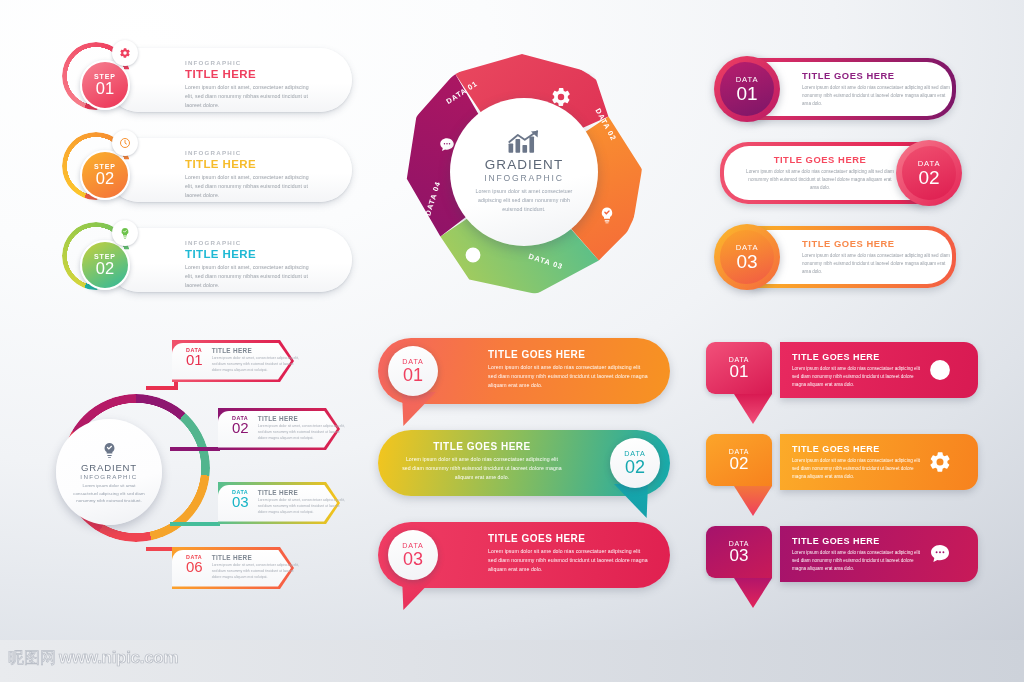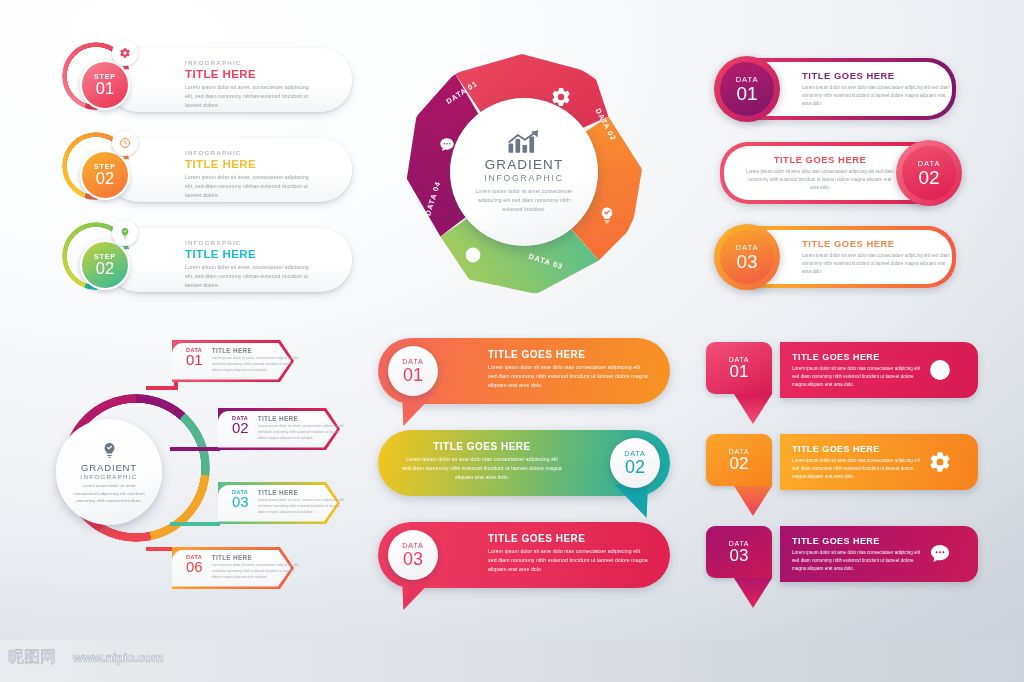--- a/index.html
+++ b/index.html
@@ -158,24 +158,24 @@
     box-shadow:0 3px 7px rgba(80,90,110,.26);}
   .tag-txt{position:absolute;left:12px;top:10px;width:132px;color:#fff;}
   .tag-txt .tt{font-size:9px;font-weight:bold;letter-spacing:.45px;}
   .tag-txt .tx{margin-top:3px;opacity:.95;}
   .tag-ico{position:absolute;right:26px;top:16px;width:24px;height:24px;}
   .tag-ico svg{width:100%;height:100%;fill:#fff;}
 
   
   .footer{position:absolute;left:0;bottom:0;width:1024px;height:42px;
     background:linear-gradient(90deg,#e9ebee 0%,#dfe2e7 40%,#cdd2da 100%);}
-  .logo-wrap{position:absolute;left:8px;top:9px;display:flex;align-items:center;gap:17px;}
+  .logo-wrap{position:absolute;left:8px;top:9px;display:flex;align-items:center;gap:3px;}
   .cjk{font-family:"DejaVu Sans",sans-serif;font-size:16px;color:#f1f2f4;
        -webkit-text-stroke:.7px #b9bec7;letter-spacing:0px;line-height:1;}
-  .wmtext{font-size:13px;color:#f3f4f6;-webkit-text-stroke:.7px #b4b9c2;
+  .wmtext{font-size:17px;color:#f3f4f6;-webkit-text-stroke:.7px #b4b9c2;
     font-weight:bold;letter-spacing:-.3px;line-height:1;}
   .idbox{position:absolute;right:2px;top:9px;background:#9ca2ac;color:#f2f3f5;
     font-size:10.5px;padding:3px 8px;letter-spacing:.1px;}
 </style>
 </head>
 <body>
 
 <div id="stage">
 
   <div class="set1">

